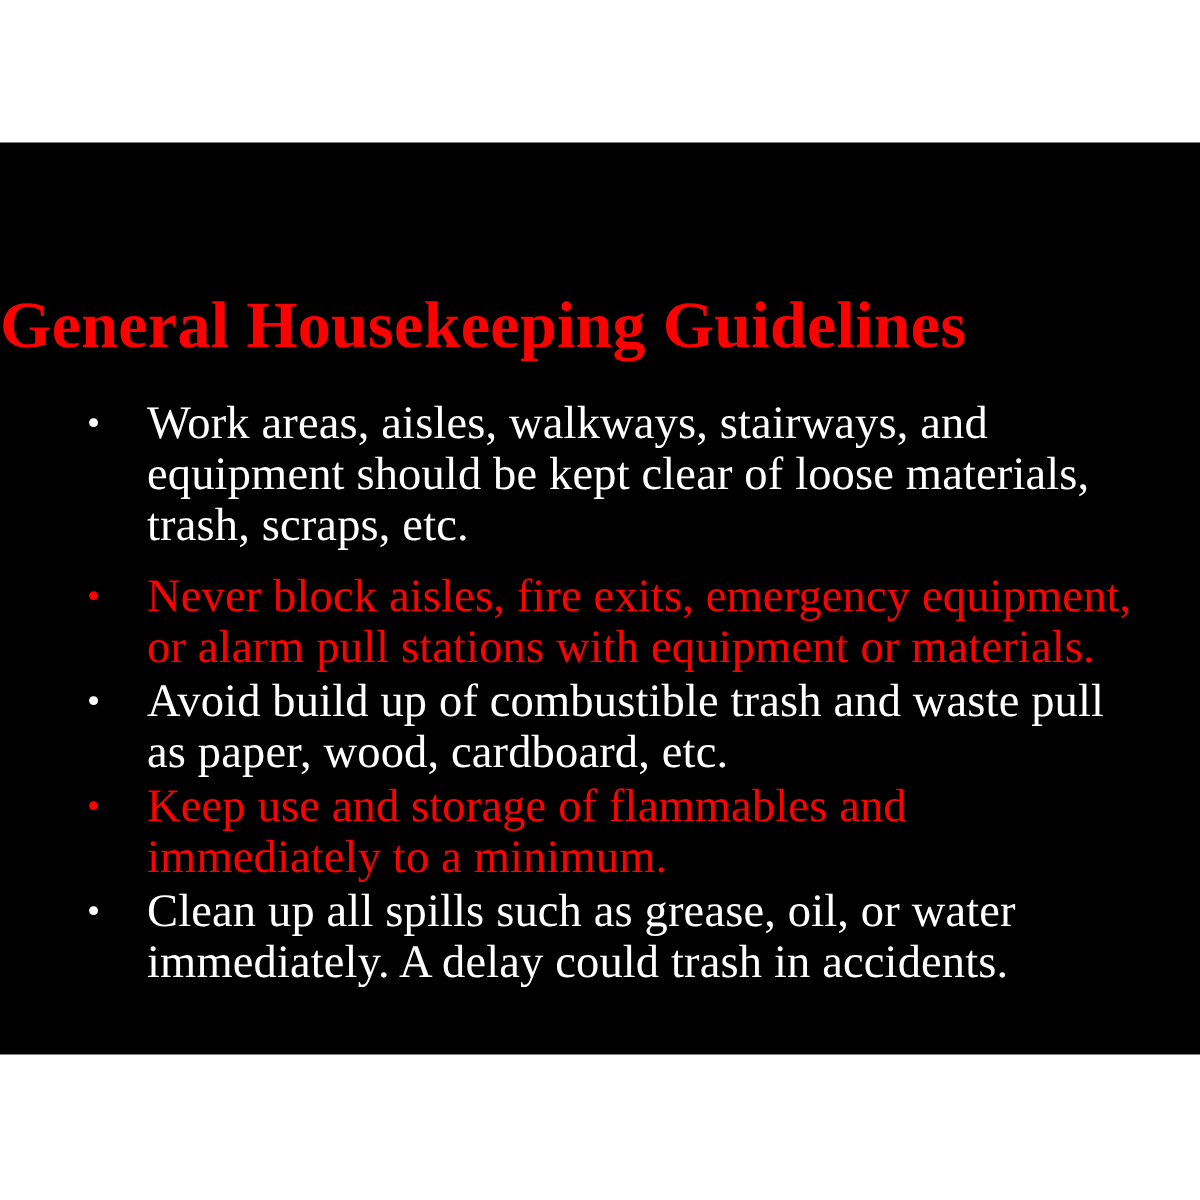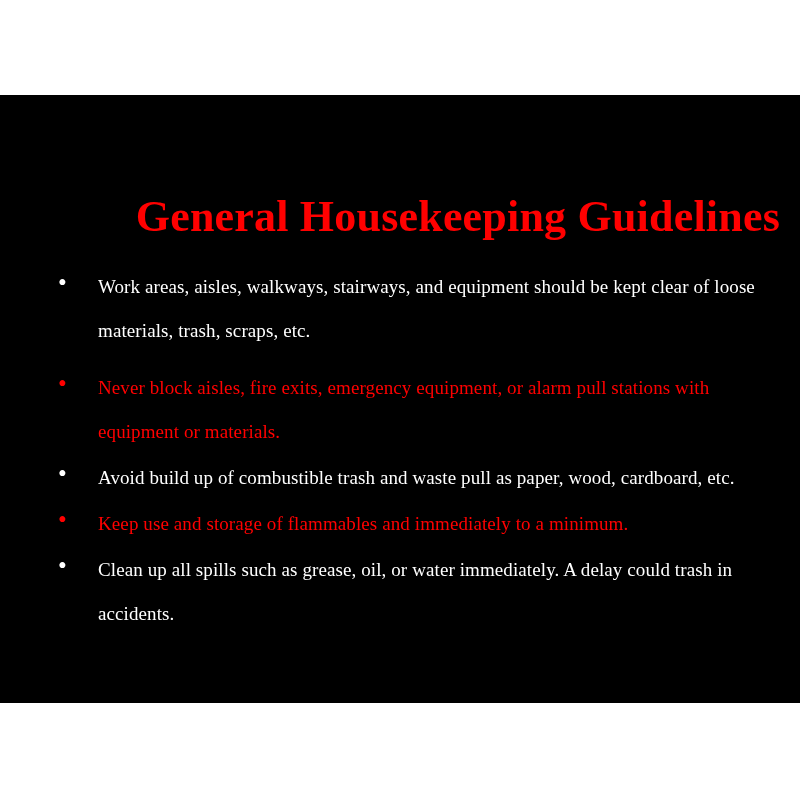--- a/index.html
+++ b/index.html
@@ -22,21 +22,21 @@
     width: 800px;
     height: 608px;
     background: #000000;
     overflow: hidden;
   }
   #slide-title {
     position: absolute;
     left: 0;
     top: 70px;
     width: 780px;
-    text-align: right;
+    text-align: left;
     color: #ff0000;
     font-size: 44px;
     line-height: 1.05;
     letter-spacing: 0.2px;
     white-space: nowrap;
   }
   #bullet-list {
     position: absolute;
     left: 52px;
     top: 170px;
@@ -55,22 +55,22 @@
     width: 46px;
     font-size: 25px;
     line-height: 35px;
     text-align: left;
     padding-left: 6px;
     box-sizing: border-box;
     user-select: none;
   }
   .bullet-text {
     flex: 1 1 auto;
-    font-size: 19px;
-    line-height: 44px;
+    font-size: 31px;
+    line-height: 34px;
     letter-spacing: 0.1px;
   }
   .tone-white { color: #ffffff; }
   .tone-red   { color: #ff0000; }
 
   .gap-lg { margin-bottom: 13px; }
   .gap-sm { margin-bottom: 2px; }
 </style>
 </head>
 <body>

